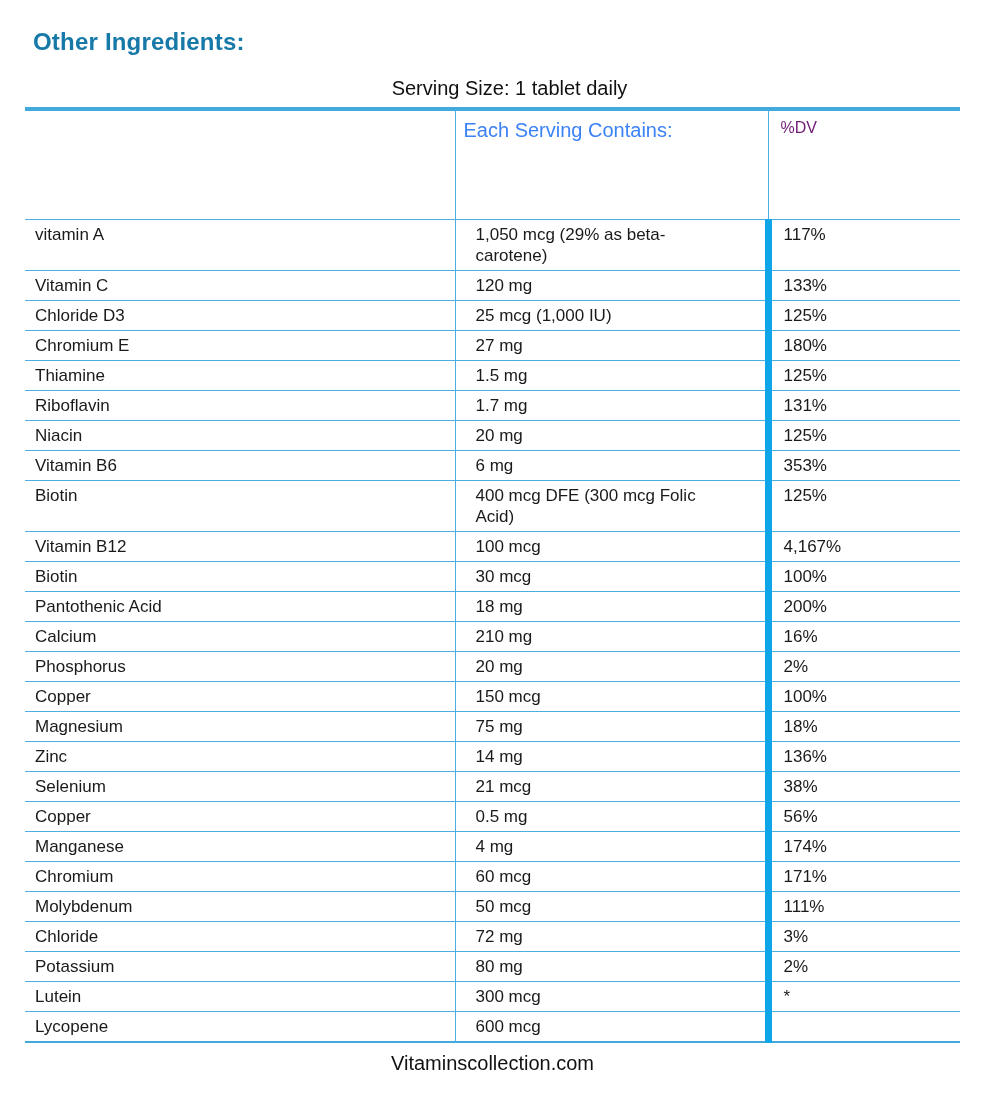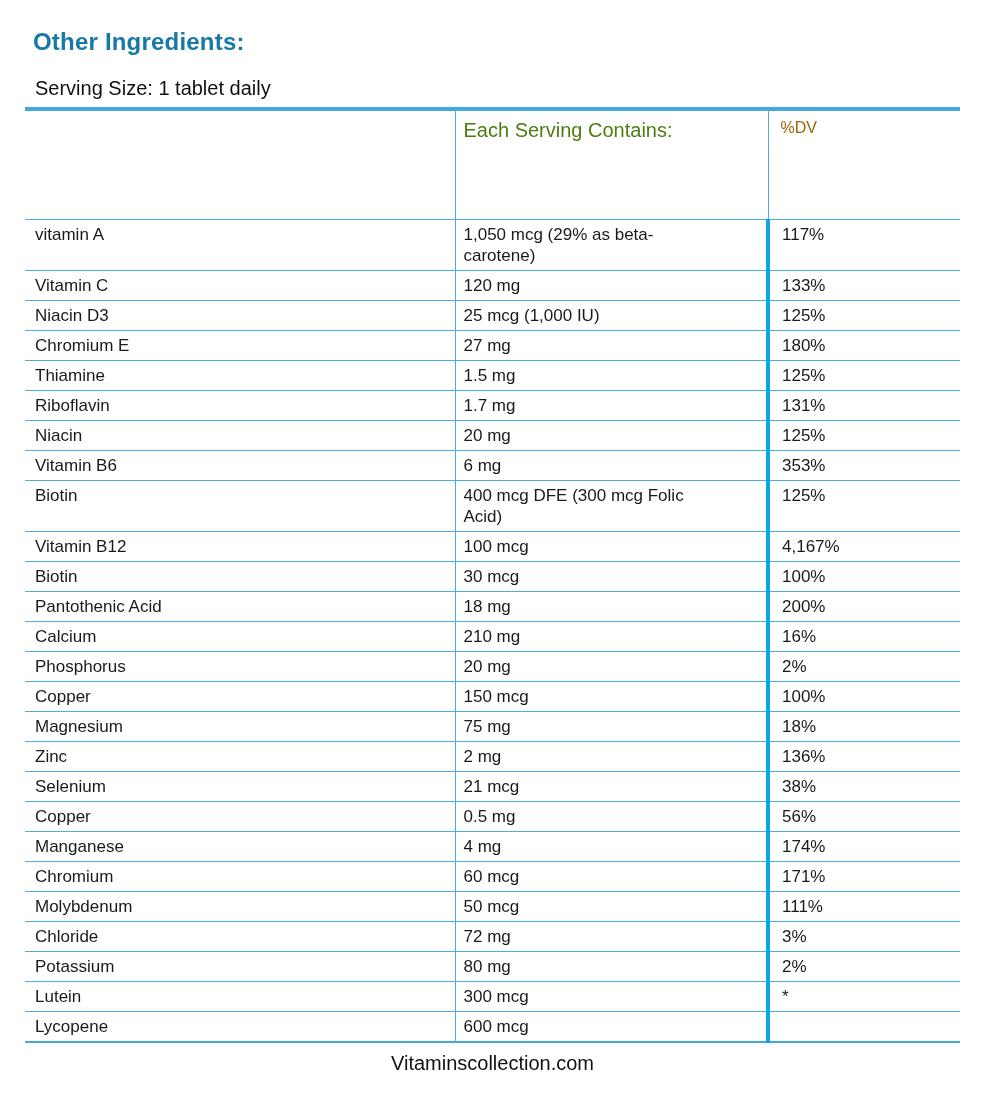--- a/index.html
+++ b/index.html
@@ -28,20 +28,21 @@
     font-size: 24px;
     font-weight: bold;
     color: var(--heading-blue);
     letter-spacing: 0.2px;
   }
   .serving-size {
     margin: 0;
     padding: 21px 16px 7px 35px;
     font-size: 20px;
     color: #111111;
+    text-align: center;
   }
   table.ingredients {
     margin-left: 25px;
     width: 935px;
     border-collapse: collapse;
     table-layout: fixed;
     border-top: 4px solid var(--line-blue);
     border-bottom: 2px solid var(--line-blue);
   }
   table.ingredients tr {
@@ -52,32 +53,32 @@
     vertical-align: top;
     text-align: left;
     font-weight: normal;
   }
   
   thead th {
     height: 110px;
     padding-top: 8px;
   }
   th.col-blank  { width: 430px; }
-  th.col-amount { width: 313px; border-left: 1px solid #4DADDF; padding-left: 8px; font-size: 20px; color: #4d7c0f; }
-  th.col-dv     { width: 192px; border-left: 1px solid #4DADDF; padding-left: 12px; font-size: 16px; font-weight: bold; color: #a16207; }
+  th.col-amount { width: 313px; border-left: 1px solid #4DADDF; padding-left: 8px; font-size: 20px; color: #3b82f6; }
+  th.col-dv     { width: 192px; border-left: 1px solid #4DADDF; padding-left: 12px; font-size: 16px; font-weight: bold; color: #701a75; }
   
   tbody td {
     font-size: 17px;
     line-height: 21px;
     padding-top: 4px;
     padding-bottom: 4px;
   }
   td.cell-name   { padding-left: 10px; }
-  td.cell-amount { border-left: 1px solid #4DADDF; padding-left: 8px; white-space: pre-line; }
-  td.cell-dv     { border-left: 4px solid #0ea5e9; padding-left: 12px; }
+  td.cell-amount { border-left: 1px solid #4DADDF; padding-left: 20px; white-space: pre-line; }
+  td.cell-dv     { border-left: 7px solid #0ea5e9; padding-left: 12px; }
   .footer-text {
     margin: 0;
     width: 935px;
     margin-left: 25px;
     padding-top: 9px;
     text-align: center;
     font-size: 20px;
     color: #111111;
   }
 </style>
@@ -105,21 +106,21 @@
         <td class="cell-amount">1,050 mcg (29% as beta-
 carotene)</td>
         <td class="cell-dv">117%</td>
       </tr>
         <tr>
         <td class="cell-name">Vitamin C</td>
         <td class="cell-amount">120 mg</td>
         <td class="cell-dv">133%</td>
       </tr>
         <tr>
-        <td class="cell-name">Niacin D3</td>
+        <td class="cell-name">Chloride D3</td>
         <td class="cell-amount">25 mcg (1,000 IU)</td>
         <td class="cell-dv">125%</td>
       </tr>
         <tr>
         <td class="cell-name">Chromium E</td>
         <td class="cell-amount">27 mg</td>
         <td class="cell-dv">180%</td>
       </tr>
         <tr>
         <td class="cell-name">Thiamine</td>
@@ -177,21 +178,21 @@
         <td class="cell-amount">150 mcg</td>
         <td class="cell-dv">100%</td>
       </tr>
         <tr>
         <td class="cell-name">Magnesium</td>
         <td class="cell-amount">75 mg</td>
         <td class="cell-dv">18%</td>
       </tr>
         <tr>
         <td class="cell-name">Zinc</td>
-        <td class="cell-amount">2 mg</td>
+        <td class="cell-amount">14 mg</td>
         <td class="cell-dv">136%</td>
       </tr>
         <tr>
         <td class="cell-name">Selenium</td>
         <td class="cell-amount">21 mcg</td>
         <td class="cell-dv">38%</td>
       </tr>
         <tr>
         <td class="cell-name">Copper</td>
         <td class="cell-amount">0.5 mg</td>

